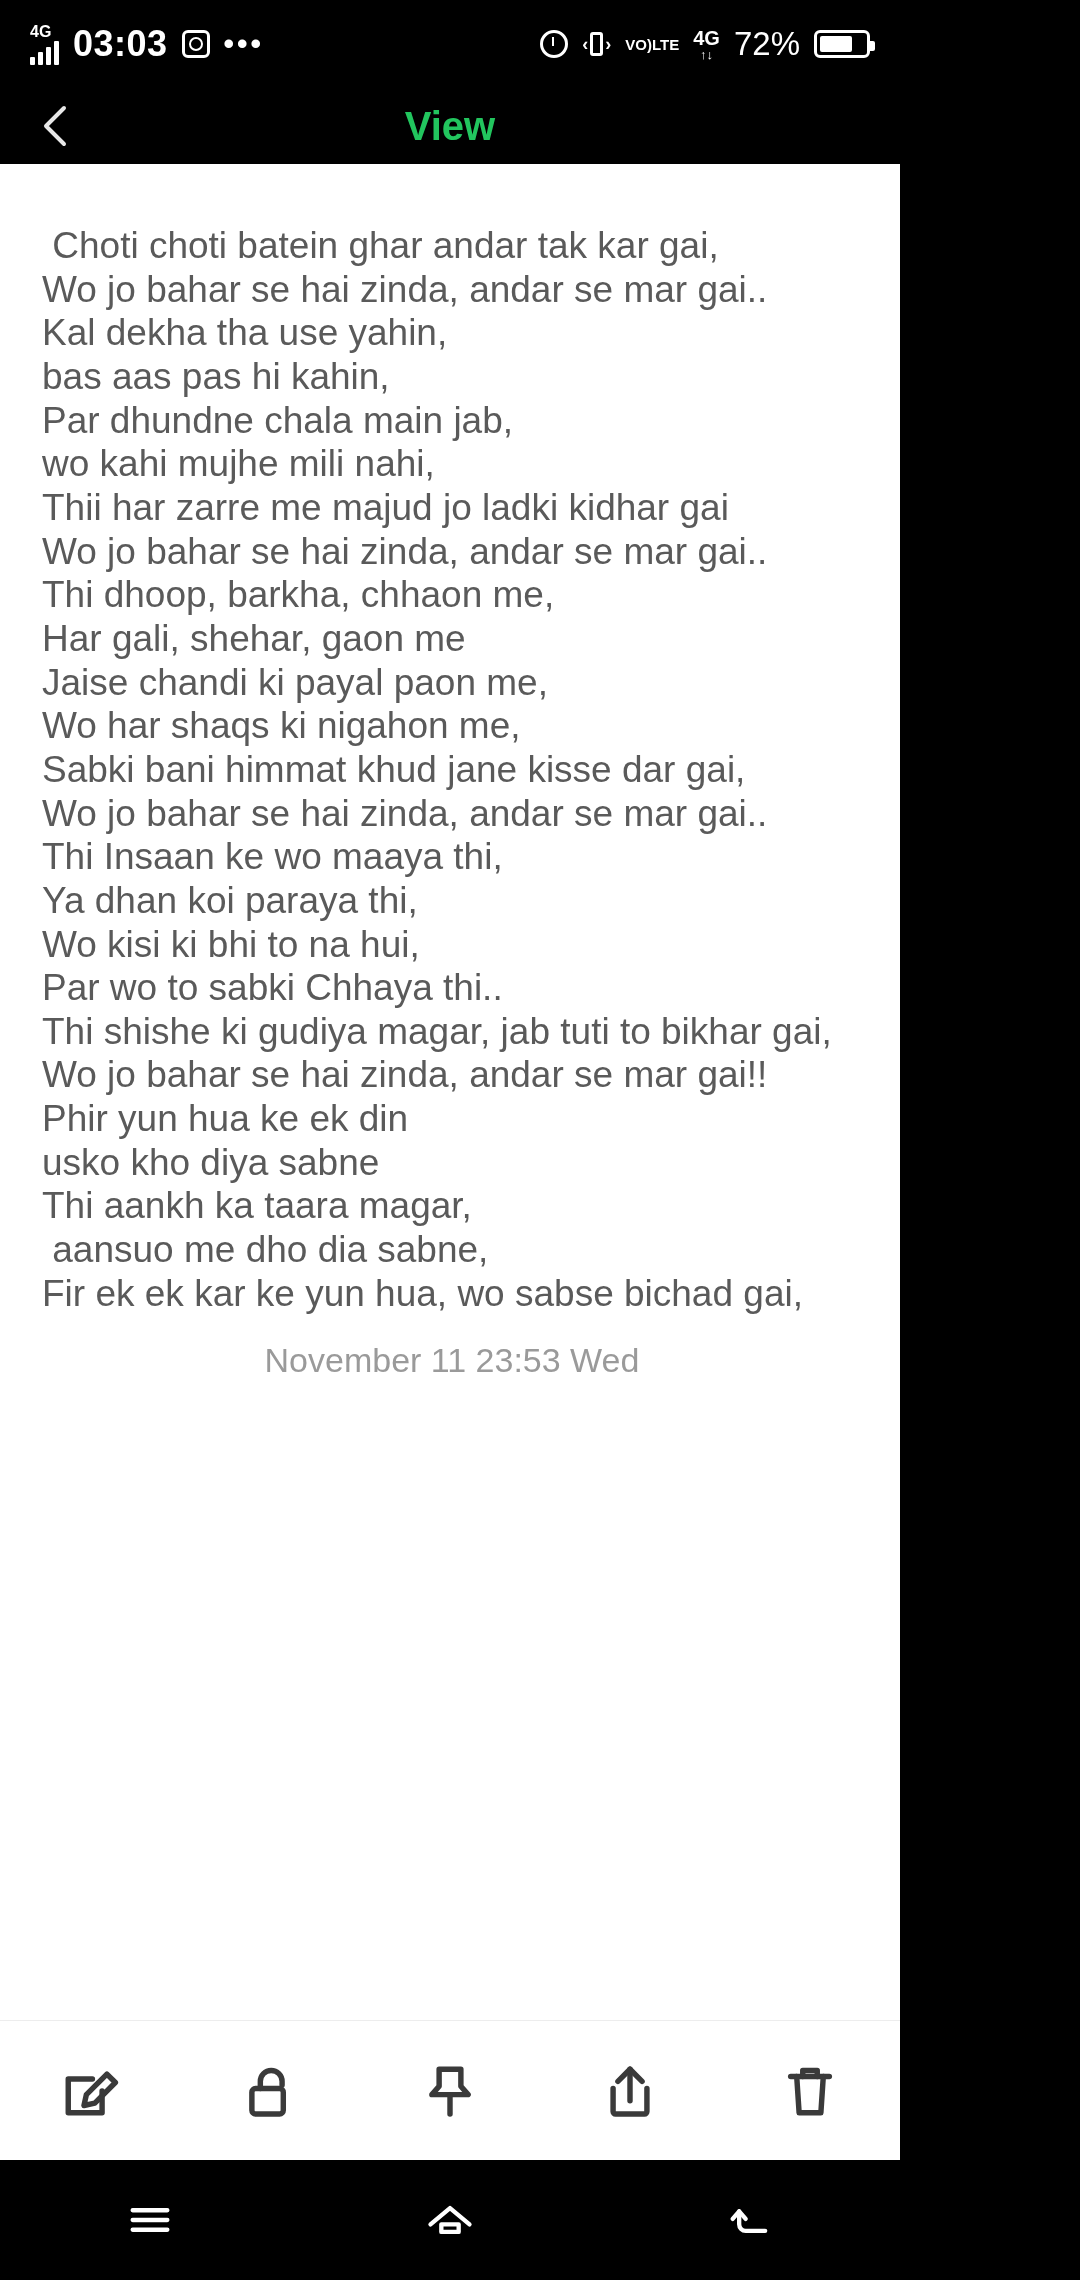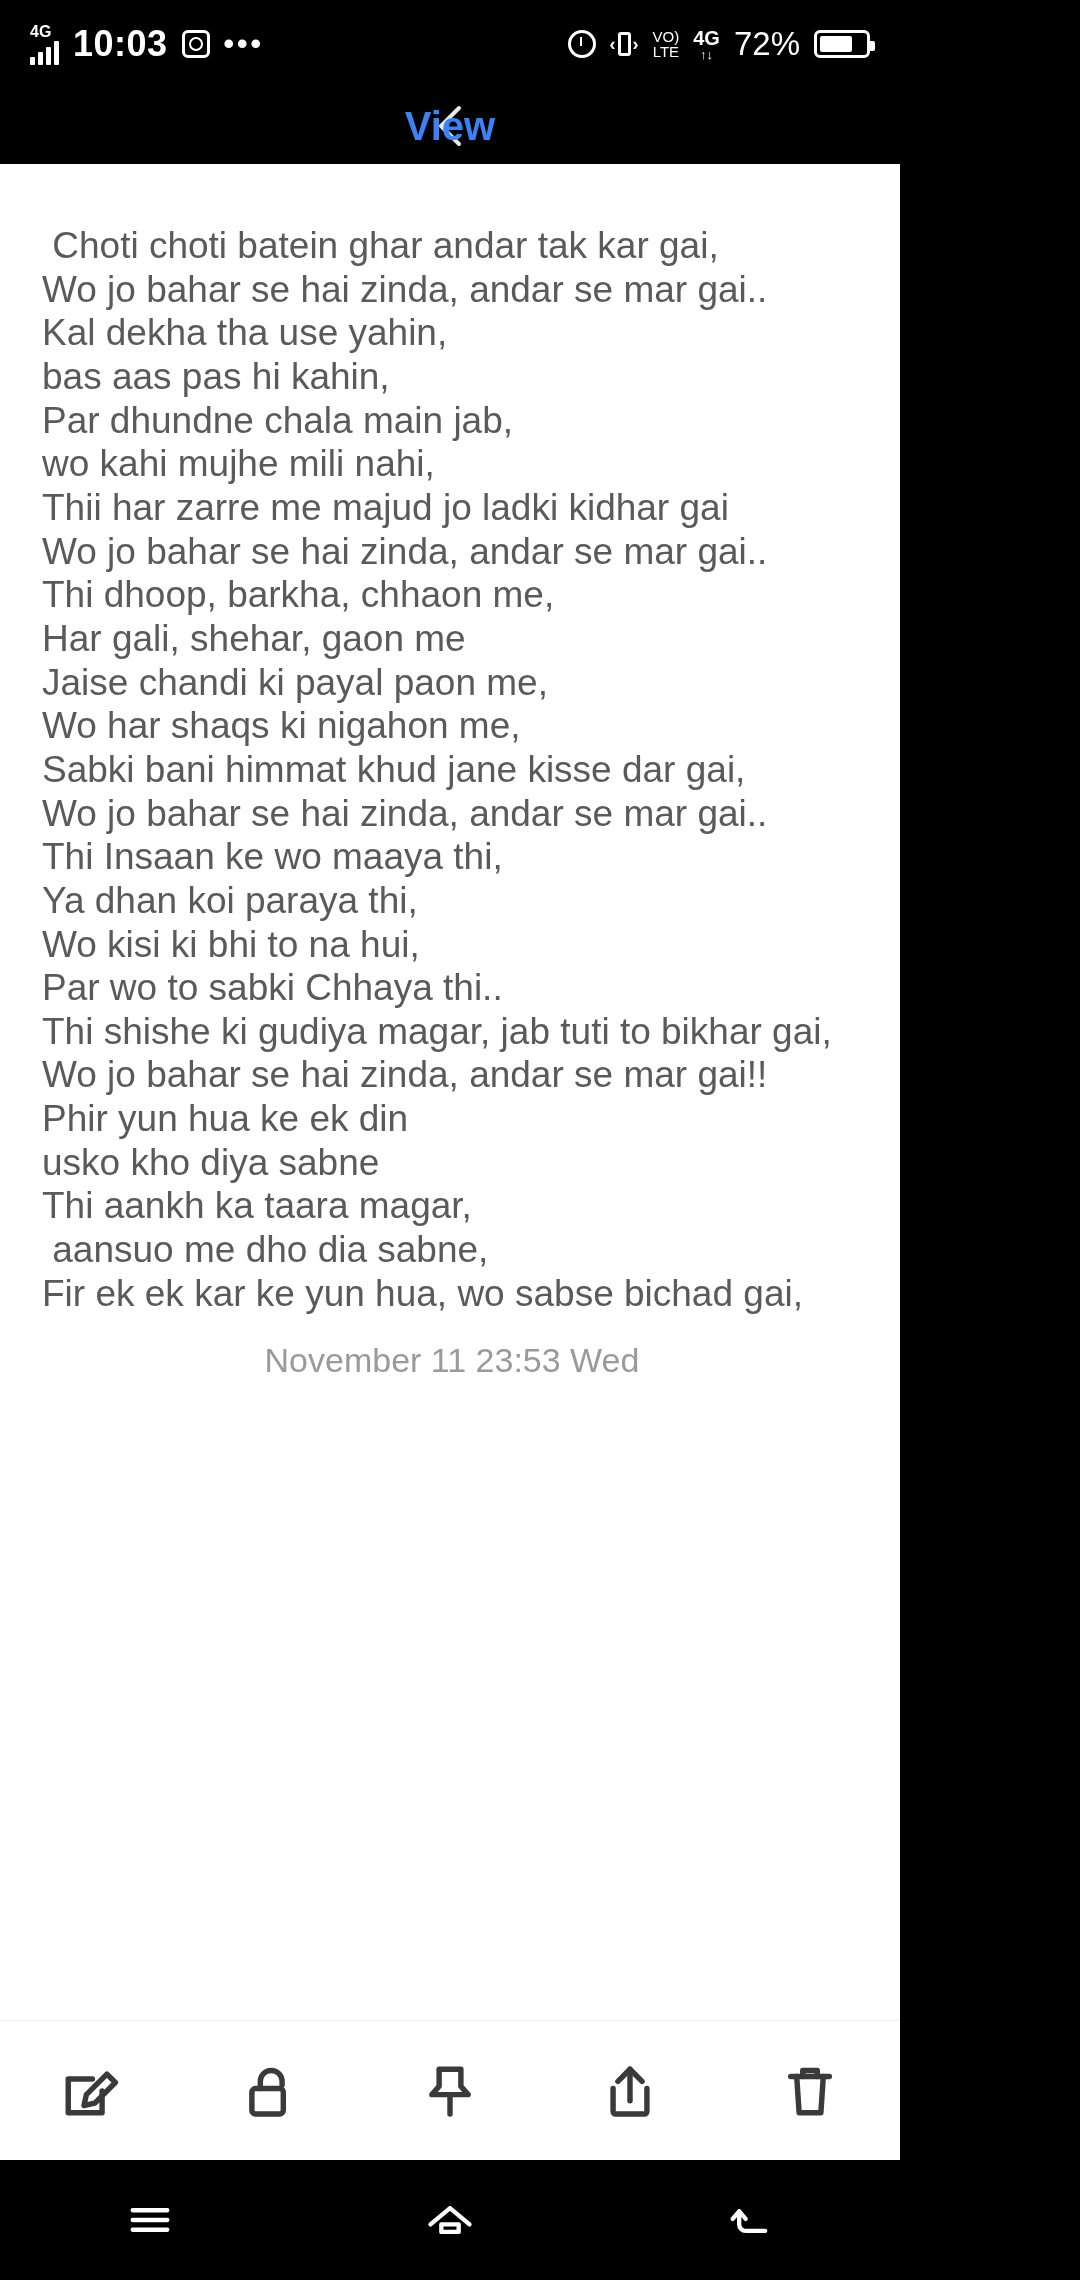--- a/index.html
+++ b/index.html
@@ -29,33 +29,33 @@
   .clock { font-size:36px; font-weight:bold; letter-spacing:0.5px; }
   .sq-icon { width:28px; height:28px; border:3px solid #fff; border-radius:6px; position:relative; }
   .sq-icon::after { content:""; position:absolute; left:50%; top:50%; transform:translate(-50%,-50%);
     width:10px; height:10px; border:2px solid #fff; border-radius:50%; }
   .dots { font-size:30px; letter-spacing:3px; line-height:1; }
   .alarm { width:28px; height:28px; border:3px solid #fff; border-radius:50%; position:relative; }
   .alarm::before { content:""; position:absolute; left:9px; top:4px; width:2px; height:9px; background:#fff; }
   .vibr { display:flex; align-items:center; gap:2px; }
   .vibr .body { width:13px; height:24px; border:3px solid #fff; border-radius:3px; }
   .vibr .wave { font-size:18px; }
-  .volte { display:flex; flex-direction:column; align-items:center; line-height:1; font-size:15px; font-weight:normal; }
+  .volte { display:flex; flex-direction:row; align-items:center; line-height:1; font-size:15px; font-weight:bold; }
   .lte4g { display:flex; flex-direction:column; align-items:center; line-height:1; }
   .lte4g .a { font-size:20px; font-weight:bold; }
   .lte4g .b { font-size:13px; }
   .batt-text { font-size:33px; font-weight:normal; }
   .batt { width:56px; height:28px; border:3px solid #fff; border-radius:6px; position:relative; padding:3px; }
   .batt::after { content:""; position:absolute; right:-8px; top:8px; width:5px; height:10px; background:#fff; border-radius:0 2px 2px 0; }
   .batt i { display:block; height:100%; width:72%; background:#fff; border-radius:2px; }
 
   
   .appbar {
-    height:76px; background:#000; color:#3b82f6;
-    display:flex; align-items:center; position:relative;justify-content:center;
+    height:76px; background:#000; color:#22c55e;
+    display:flex; align-items:center; position:relative;
   }
   .back { width:110px; height:76px; display:flex; align-items:center; justify-content:center; }
   .back svg { width:34px; height:44px; }
   .appbar .title {
     position:absolute; left:0; right:0; text-align:center;
     font-size:40px; font-weight:bold; pointer-events:none;
   }
 
   
   .content {
@@ -97,21 +97,21 @@
     <div class="sb-left">
       <div class="net-icon">
         <span class="g4">4G</span>
         <span class="bars">
             <i></i>
             <i></i>
             <i></i>
             <i></i>
           </span>
       </div>
-      <div class="clock">10:03</div>
+      <div class="clock">03:03</div>
       <div class="sq-icon"></div>
       <div class="dots">•••</div>
     </div>
     <div class="sb-right">
       <div class="alarm"></div>
       <div class="vibr">
         <span class="wave">‹</span>
           <span class="body"></span>
           <span class="wave">›</span>
       </div>

